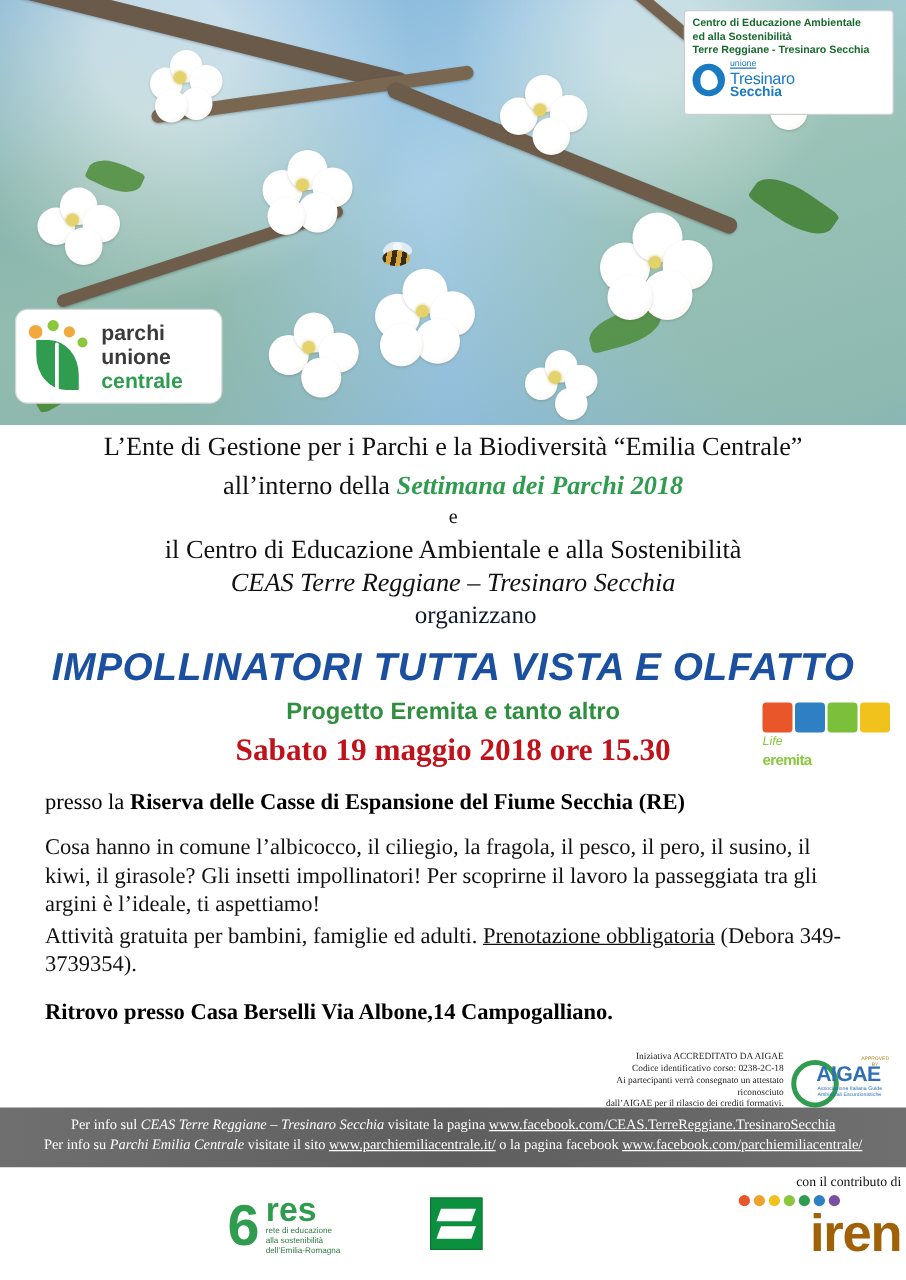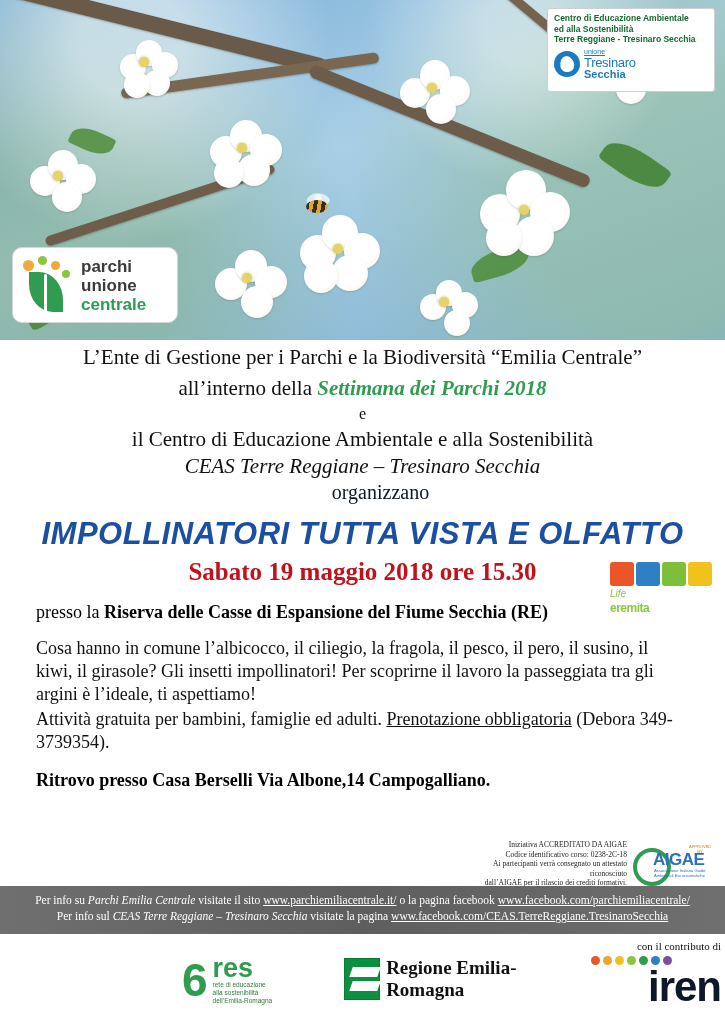--- a/index.html
+++ b/index.html
@@ -183,21 +183,21 @@
   .sp-rer{position:absolute;left:344px;top:22px;width:220px;height:46px;display:flex;align-items:center;}
   .sp-rer .flag{width:40px;height:40px;background:#0c8f3e;position:relative;border:1px solid #0a7a35;}
   .sp-rer .flag::after{content:"";position:absolute;left:6px;top:8px;width:28px;height:10px;background:#ffffff;transform:skewX(-20deg);}
   .sp-rer .flag::before{content:"";position:absolute;left:6px;top:22px;width:28px;height:10px;background:#ffffff;transform:skewX(-20deg);}
   .sp-rer .nm{font-family:"Liberation Serif",serif;font-size:19px;font-weight:bold;color:#111;margin-left:6px;}
 
   .sp-iren{position:absolute;right:4px;top:6px;width:180px;height:80px;text-align:right;}
   .sp-iren .lbl{font-family:"Liberation Serif",serif;font-size:11px;color:#111;}
   .sp-iren .dots{display:flex;gap:3px;justify-content:center;margin-top:4px;}
   .sp-iren .dots span{width:9px;height:9px;border-radius:50%;display:block;}
-  .sp-iren .nm{font-family:"Liberation Sans",sans-serif;font-size:42px;font-weight:bold;color:#0f172a;line-height:44px;letter-spacing:-1px;}
+  .sp-iren .nm{font-family:"Liberation Sans",sans-serif;font-size:42px;font-weight:bold;color:#a16207;line-height:44px;letter-spacing:-1px;}
 </style>
 </head>
 <body>
 
 <div class="page">
 
   <div class="hero">
     <div class="sky"></div>
     <div class="branch b1"></div>
     <div class="branch b2"></div>
@@ -319,20 +319,21 @@
     <div class="ctr l-intro1">L’Ente di Gestione per i Parchi e la Biodiversità “Emilia Centrale”</div>
     <div class="ctr l-intro2">
       <span>all’interno della </span><span class="green-it">Settimana dei Parchi 2018</span>
     </div>
     <div class="ctr l-e">e</div>
     <div class="ctr l-ceas1">il Centro di Educazione Ambientale e alla Sostenibilità</div>
     <div class="ctr l-ceas2">CEAS Terre Reggiane – Tresinaro Secchia</div>
     <div class="ctr l-org">organizzano</div>
 
     <div class="title-main">IMPOLLINATORI TUTTA VISTA E OLFATTO</div>
+    <div class="subtitle">Progetto Eremita e tanto altro</div>
     <div class="dateline">Sabato 19 maggio 2018 ore 15.30</div>
 
     <div class="eremita">
       <div class="er-tiles">
         <div class="er-tile t-or"></div>
         <div class="er-tile t-bl"></div>
         <div class="er-tile t-gr"></div>
         <div class="er-tile t-yl"></div>
       </div>
       <div class="er-word">Life</div>
@@ -362,42 +363,41 @@
       <div class="ring"></div>
       <div class="nm">AIGAE</div>
       <div class="sub">Associazione Italiana Guide</div>
       <div class="sub" style="top:29px;">Ambientali Escursionistiche</div>
       <div class="appr">APPROVED BY</div>
     </div>
   </div>
 
   <div class="footbar">
     <div>
+      <span>Per info sul </span><i>CEAS Terre Reggiane – Tresinaro Secchia</i><span> visitate la pagina </span><a href="#">www.facebook.com/CEAS.TerreReggiane.TresinaroSecchia</a>
+    </div>
+    <div>
       <span>Per info su </span><i>Parchi Emilia Centrale</i><span> visitate il sito </span><a href="#">www.parchiemiliacentrale.it/</a><span> o la pagina facebook </span><a href="#">www.facebook.com/parchiemiliacentrale/</a>
-    </div>
-    <div>
-      <span>Per info sul </span><i>CEAS Terre Reggiane – Tresinaro Secchia</i><span> visitate la pagina </span><a href="#">www.facebook.com/CEAS.TerreReggiane.TresinaroSecchia</a>
     </div>
   </div>
 
   <div class="sponsors">
 
     <div class="sp-res">
       <div class="six">6</div>
       <div>
         <div class="rr">res</div>
         <div class="sm">rete di educazione</div>
         <div class="sm">alla sostenibilità</div>
         <div class="sm">dell’Emilia-Romagna</div>
       </div>
     </div>
 
     <div class="sp-rer">
       <div class="flag"></div>
-      <div class="nm">Regione Emilia-Romagna</div>
     </div>
 
     <div class="sp-iren">
       <div class="lbl">con il contributo di</div>
       <div class="dots">
         <span style="background:#e8562a"></span>
           <span style="background:#f0a32a"></span>
           <span style="background:#f0c21b"></span>
         <span style="background:#8cc63f"></span>
           <span style="background:#2f9c4f"></span>

